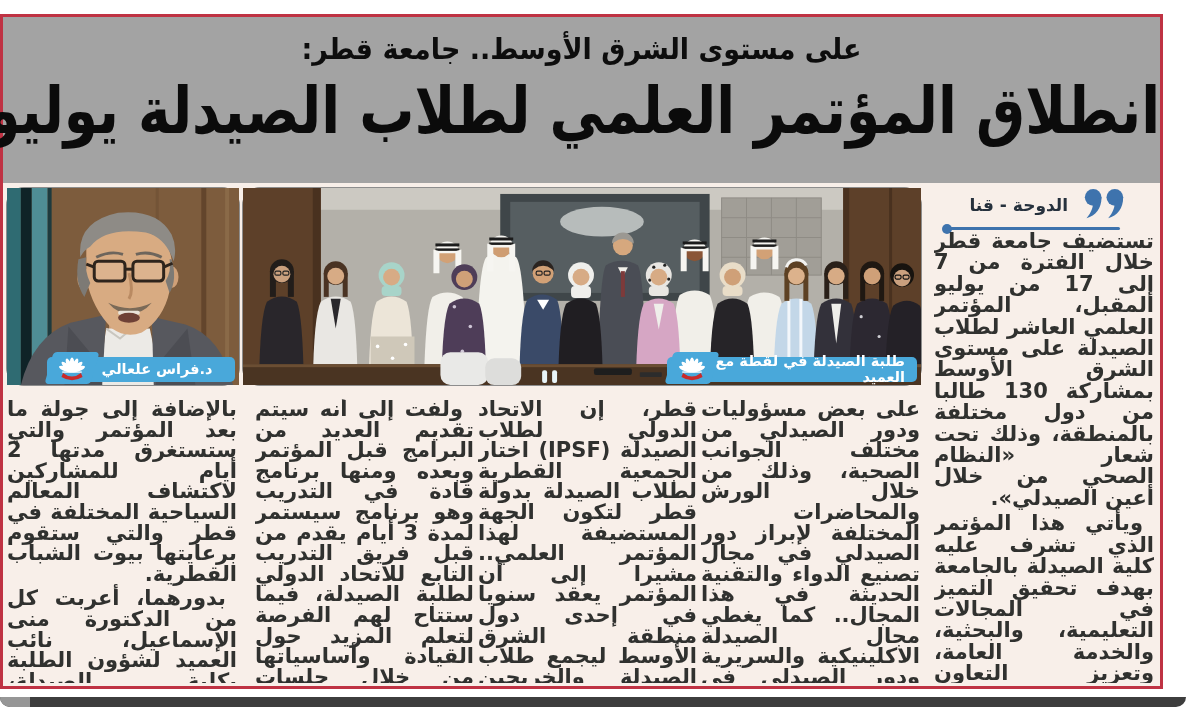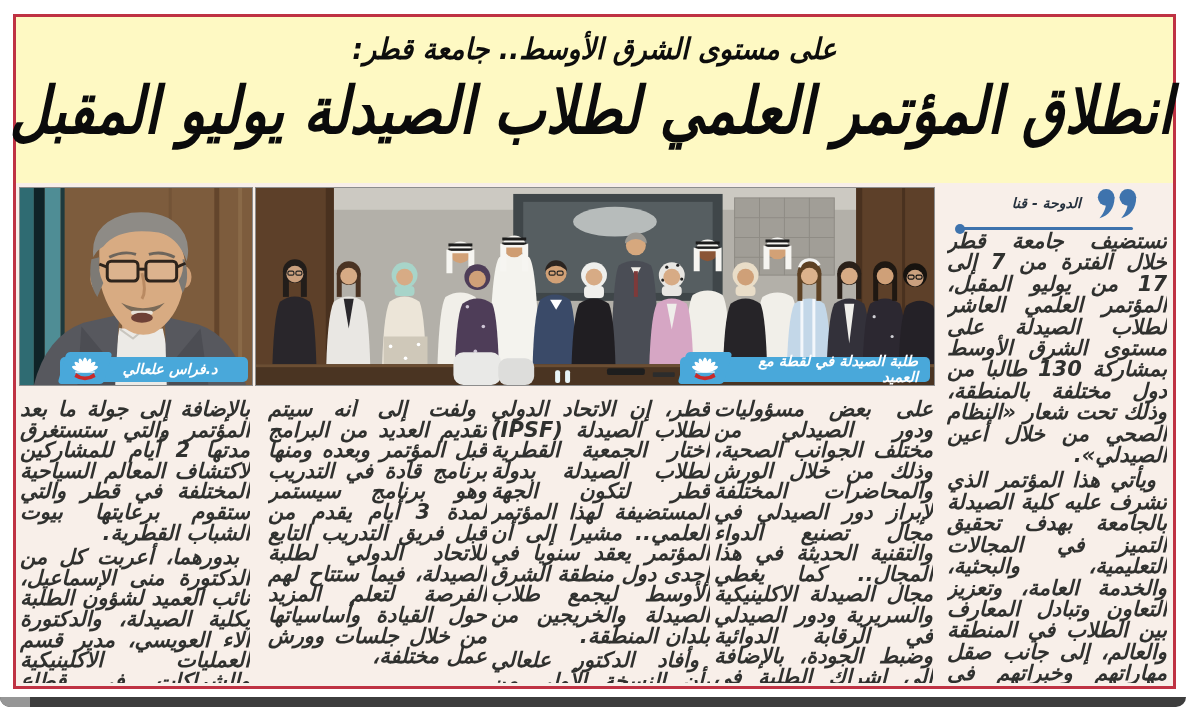--- a/index.html
+++ b/index.html
@@ -1,53 +1,53 @@
 <!DOCTYPE html>
 <html dir="rtl" lang="ar"><head>
 <meta charset="utf-8">
 <style>
   html,body{margin:0;padding:0;}
   body{
     width:1186px;height:707px;position:relative;background:#ffffff;
     font-family:"DejaVu Sans",sans-serif;overflow:hidden;
   }
   .clip{
-    position:absolute;left:13px;top:14px;width:1157px;height:669px;
-    border:3px solid #bf3243;background:#fef9c3;font-style:italic;
+    position:absolute;left:0;top:14px;width:1157px;height:669px;
+    border:3px solid #bf3243;background:#a3a3a3;
   }
   .pink-area{position:absolute;left:0;right:0;top:166px;bottom:0;background:#f8efe9;}
   .kicker{
     position:absolute;top:16px;left:0;width:100%;text-align:center;
     font-size:27px;font-weight:bold;color:#0d0d0d;transform:scaleY(1.08);
   }
   .headline{
     position:absolute;top:56px;left:0;width:100%;margin:0;text-align:center;
     font-size:55px;font-weight:900;color:#0b0b0b;letter-spacing:-1px;
     transform:scaleY(1.18);transform-origin:top center;white-space:nowrap;
   }
-  figure{margin:0;}
+  figure{margin:0;border-radius:18px;}
   .photo{position:absolute;border:1px solid #8d8d8d;box-sizing:border-box;background:#9a8c7c;}
   .photo svg{display:block;width:100%;height:100%;}
   .photo-dean{left:3px;top:170px;width:234px;height:199px;}
   .photo-group{left:239px;top:170px;width:680px;height:199px;}
   .cap{
     position:absolute;bottom:3px;height:25px;background:#49a8da;border-radius:5px;
     color:#ffffff;font-size:14.5px;font-weight:bold;display:flex;align-items:center;
     justify-content:center;padding:0 12px 2px 44px;box-sizing:border-box;z-index:3;
   }
   .cap-dean{right:4px;left:40px;}
   .cap-group{right:4px;left:390px;margin-left:34px;}
   .badge{
     position:absolute;left:2px;top:-5px;width:46px;height:32px;background:#49a8da;
     border-radius:4px;transform:skewX(-16deg);display:flex;align-items:center;justify-content:center;
   }
   .badge svg{width:36px;height:26px;transform:skewX(16deg);}
   .dateline-icon{position:absolute;top:172px;right:36px;width:40px;height:30px;}
   .dateline-text{
-    position:absolute;top:178px;right:92px;font-size:14px;font-weight:bold;color:#26313d;
+    position:absolute;top:178px;right:92px;font-size:17px;font-weight:bold;color:#26313d;
   }
   .dateline-rule{
     position:absolute;top:210px;right:40px;width:172px;height:3px;background:#3e73ad;border-radius:2px;
   }
   .dateline-rule::before{
     content:'';position:absolute;left:-6px;top:-3.5px;width:10px;height:10px;border-radius:50%;background:#3e73ad;
   }
   .col{
     position:absolute;font-size:21px;font-weight:bold;color:#30312f;
     text-align:justify;line-height:20.6px;overflow:hidden;

